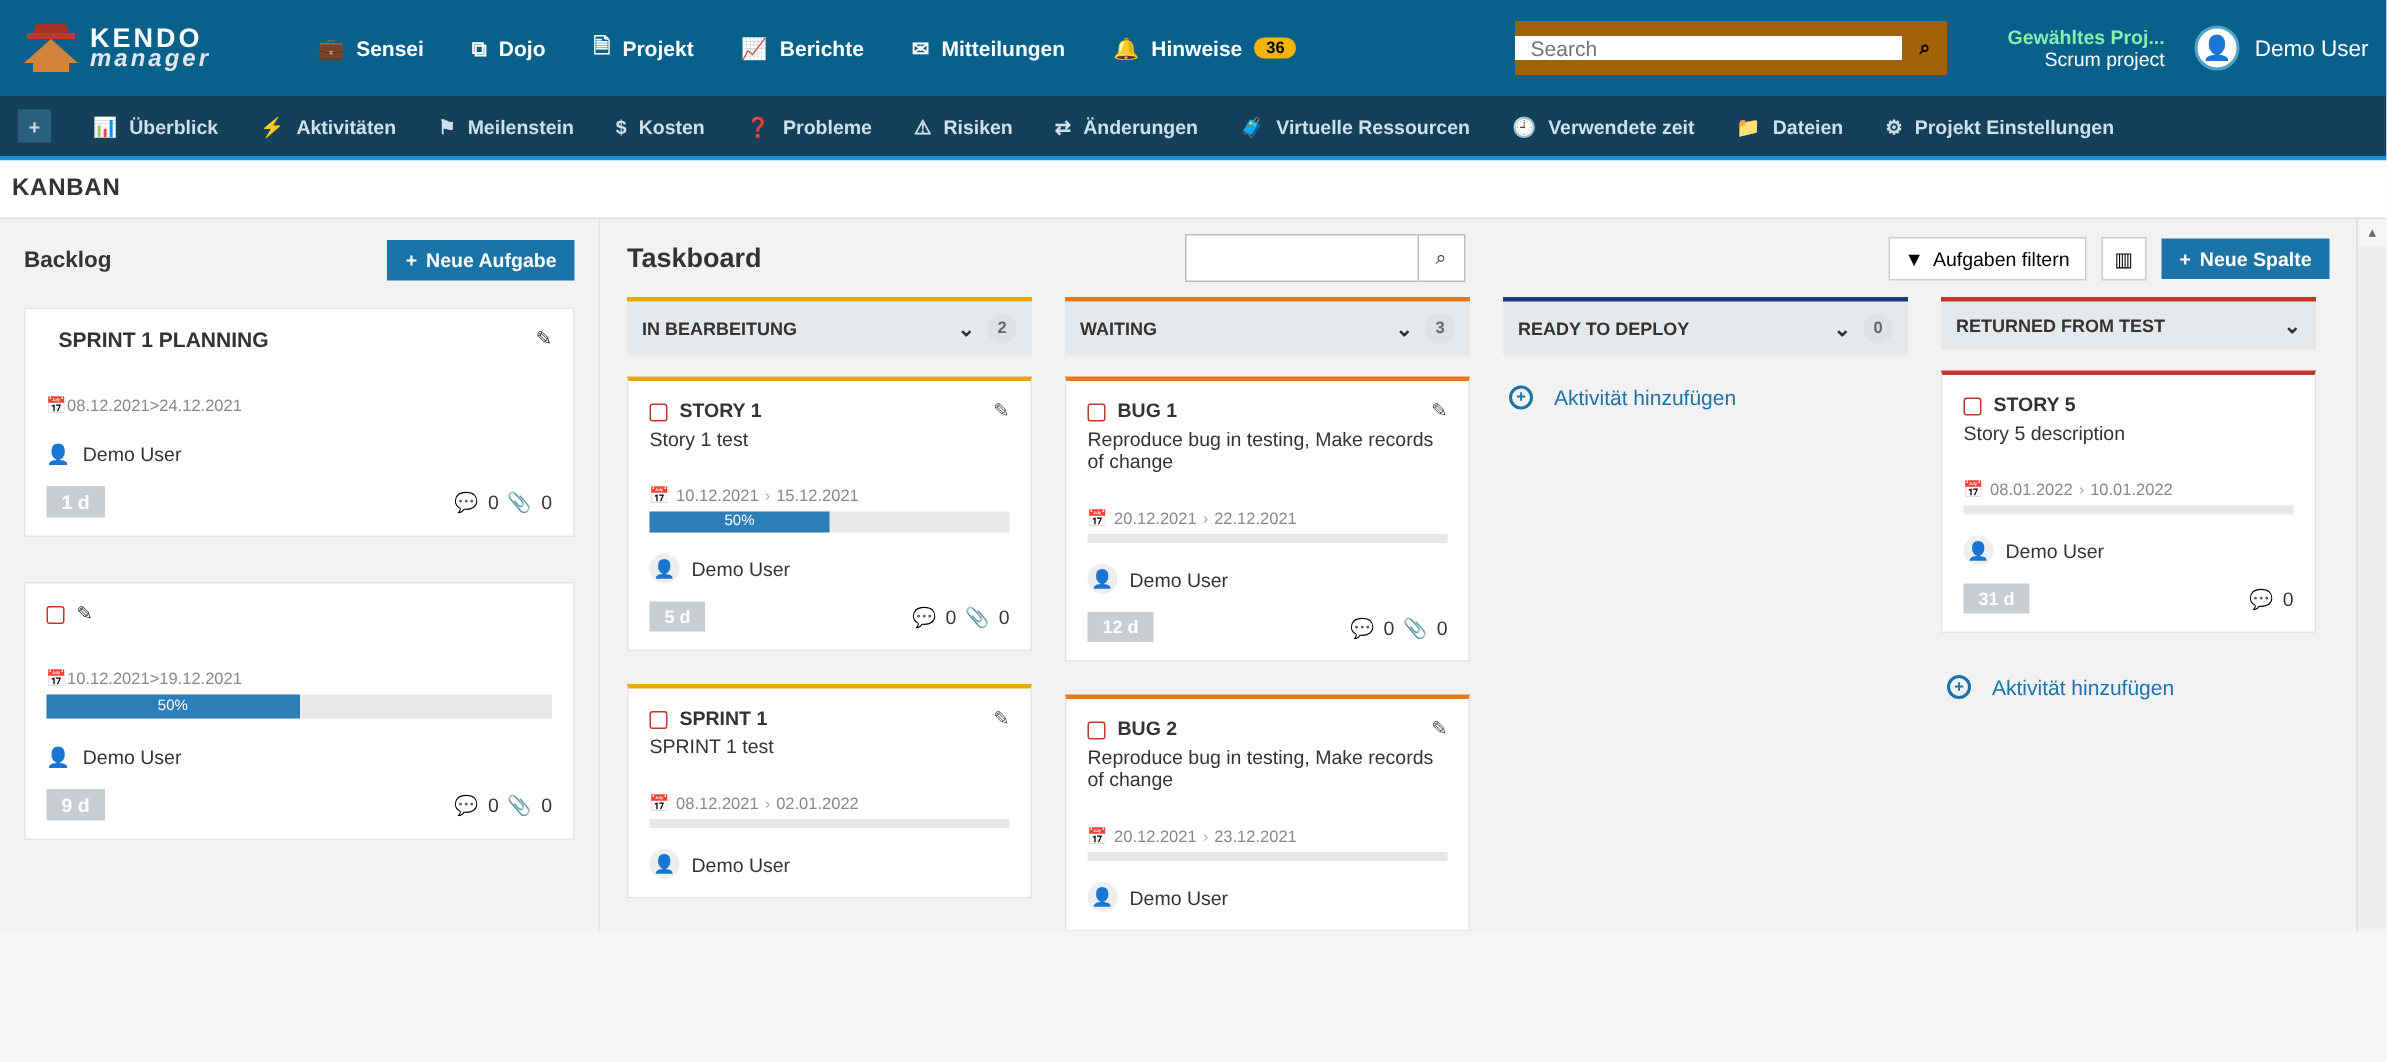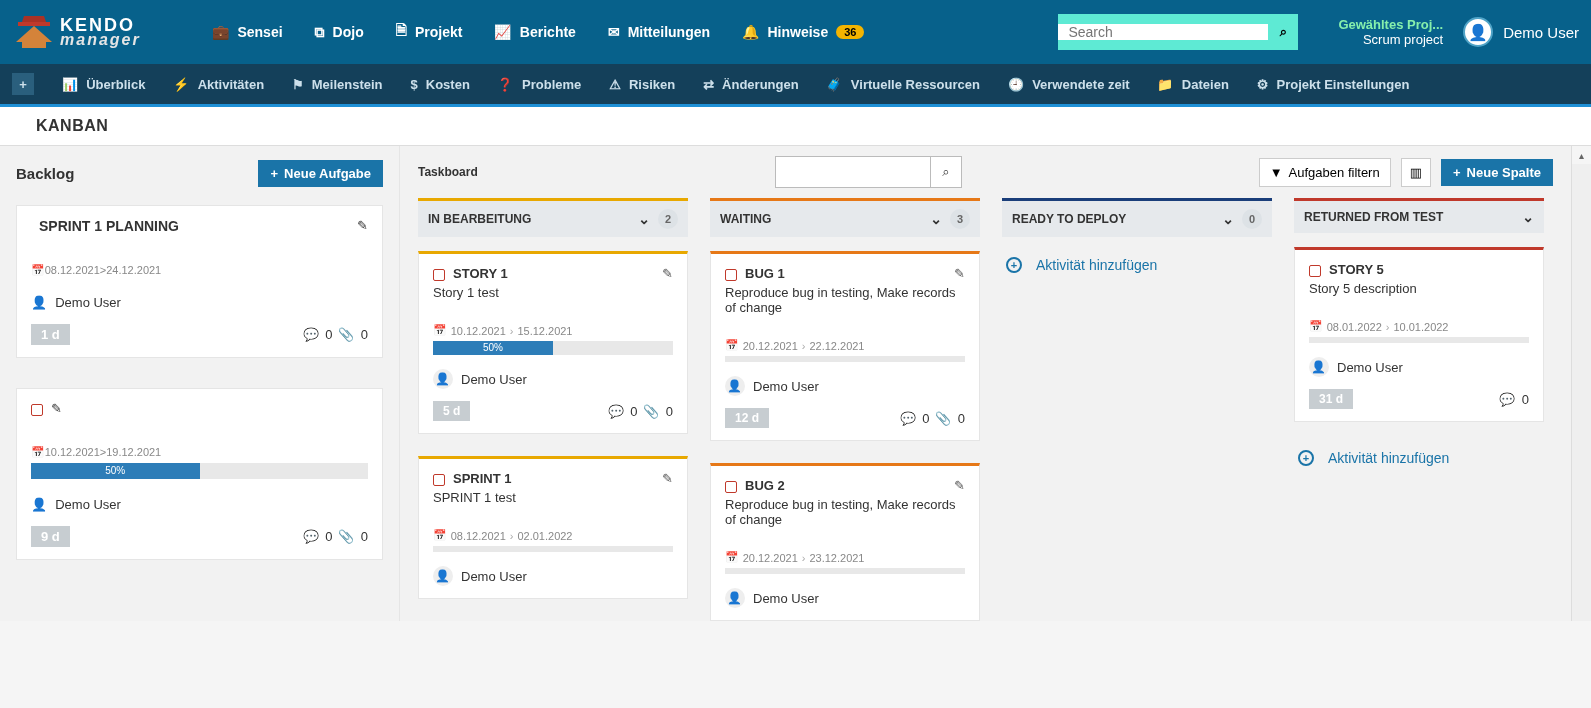--- a/index.html
+++ b/index.html
@@ -8,50 +8,50 @@
 
 .topbar { background: #07618b; height: 64px; display: flex; align-items: center; padding: 0 12px; color: #fff; }
 .logo { display: flex; align-items: center; gap: 4px; width: 180px; }
 .logo-img { width: 44px; height: 40px; position: relative; }
 .logo-text { font-family: Arial; font-weight: bold; letter-spacing: 2px; }
 .logo-text .l1 { font-size: 18px; color: #fff; display: block; line-height: .9; }
 .logo-text .l2 { font-size: 16px; font-style: italic; color:#e5e5e5; display:block; line-height:.9;}
 .mainnav { display: flex; gap: 32px; margin-left: 20px; align-items: center; }
 .mainnav-item { display: flex; align-items: center; gap: 8px; font-size: 14px; font-weight: 600; cursor: pointer; }
 .badge-yellow { background: #f4b400; color: #000; border-radius: 10px; padding: 1px 8px; font-size: 11px; font-weight: bold; }
-.search-box { margin-left: auto; width: 240px; height: 36px; background: #5eead4; display: flex; align-items:center; }
+.search-box { margin-left: auto; width: 288px; height: 36px; background: #a16207; display: flex; align-items:center; }
 .search-box input { flex:1; border:none; outline:none; padding:0 10px; font-size:14px; color:#666; }
 .search-box .sicon { width:30px; text-align:center; color:#000; font-weight:bold;}
 .proj-sel { margin-left: 40px; text-align:right; }
 .proj-sel .p1 { color:#86efac; font-weight:bold; font-size:13px; }
 .proj-sel .p2 { color:#fff; font-size:13px; }
 .user-chip { display:flex; align-items:center; gap:10px; margin-left:20px; }
 .avatar { width:30px; height:30px; border-radius:50%; background:#fff; border:2px solid #4fa3c7; display:flex; align-items:center; justify-content:center; font-size:16px;}
 .user-chip span { font-size:15px; }
 
 
 .subnav { background: #14405a; height: 40px; display:flex; align-items:center; padding:0 12px; gap: 28px; color:#cde0eb; font-size:13px; font-weight:600;}
 .subnav .plus { background:#2a5f7d; width:22px; height:22px; display:flex; align-items:center; justify-content:center; font-weight:bold;}
 .subnav-item { display:flex; align-items:center; gap:8px; cursor:pointer;}
 .blue-line { height:3px; background:#1e90d6; }
 
 
-.kanban-head { background:#fff; border-bottom:1px solid #ddd; padding:10px 36px; display:flex; align-items:center; }
+.kanban-head { background:#fff; border-bottom:1px solid #ddd; padding:10px 8px; display:flex; align-items:center; }
 .kanban-head h1 { font-size:16px; font-weight:bold; letter-spacing:.5px; }
 .btn-blue { background:#2594cc; color:#fff; padding:8px 14px; font-size:13px; font-weight:600; cursor:pointer; border:none; }
 .btn-white { background:#fff; border:1px solid #ccc; padding:6px 10px; font-size:13px; cursor:pointer; display:flex; align-items:center; gap:6px;}
 .kanban-head .right { margin-left:auto; display:flex; gap:8px;}
 
 
 .board { display:flex; gap:0; padding:0 0 0 0; background:#f2f2f2; }
 .col-wrap { flex:0 0 auto; }
 .backlog-col { width: 400px; background:#f2f2f2; padding:0 16px 16px 16px; border-right:1px solid #e5e5e5;}
 .taskboard { flex:1; display:flex; flex-direction:column; }
 .tb-head { display:flex; align-items:center; padding:10px 18px; gap:10px;}
-.tb-head h2 { font-size:12px; font-weight:bold; }
+.tb-head h2 { font-size:18px; font-weight:bold; }
 .tb-head .spacer { flex:1; }
 .tb-search { display:flex; }
 .tb-search input { width:155px; height:32px; border:1px solid #bbb; border-right:none; padding:0 8px;}
 .tb-search .sbtn { width:32px; height:32px; border:1px solid #bbb; background:#fff; display:flex; align-items:center; justify-content:center; cursor:pointer;}
 .btn-dark-blue { background:#1a74a8; color:#fff; padding:6px 12px; font-size:13px; font-weight:600; cursor:pointer; border:none; display:flex; align-items:center; gap:6px;}
 
 .backlog-head { display:flex; align-items:center; padding:14px 0 10px 0;}
 .backlog-head h2 { font-size:15px; font-weight:bold; }
 
 

